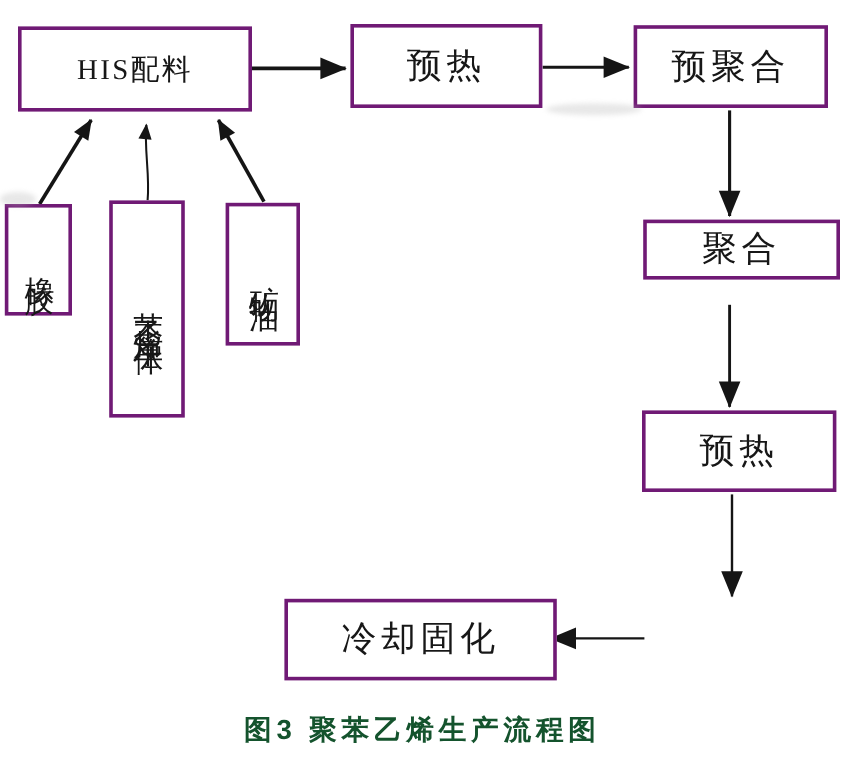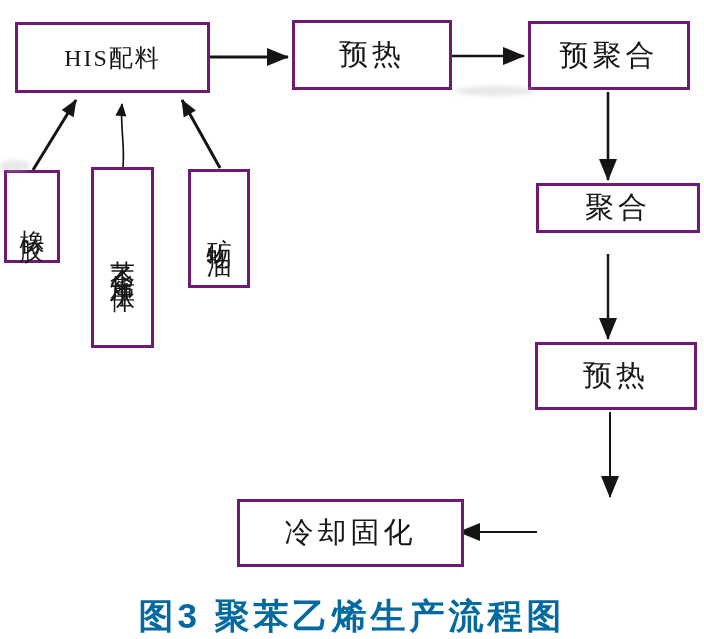--- a/index.html
+++ b/index.html
@@ -54,23 +54,23 @@
   #n-styrene  { left: 91px;  top: 167px; width: 63px;  height: 181px; }
   #n-oil      { left: 188px; top: 169px; width: 62px;  height: 119px; }
 
   .caption {
     position: absolute;
     left: 0; top: 593px;
     width: 704px;
     text-align: center;
     font-family: "Liberation Sans", "DejaVu Sans", sans-serif;
     font-weight: 700;
-    font-size: 35px;
+    font-size: 23px;
     letter-spacing: 4px;
-    color: #0369a1;
+    color: #14532d;
   }
   
   .smudge {
     position: absolute;
     background: #bdbdbd;
     opacity: 0.35;
     border-radius: 50%;
     filter: blur(2px);
   }
   #smudge-1 { left: 455px; top: 86px; width: 80px; height: 10px; }

